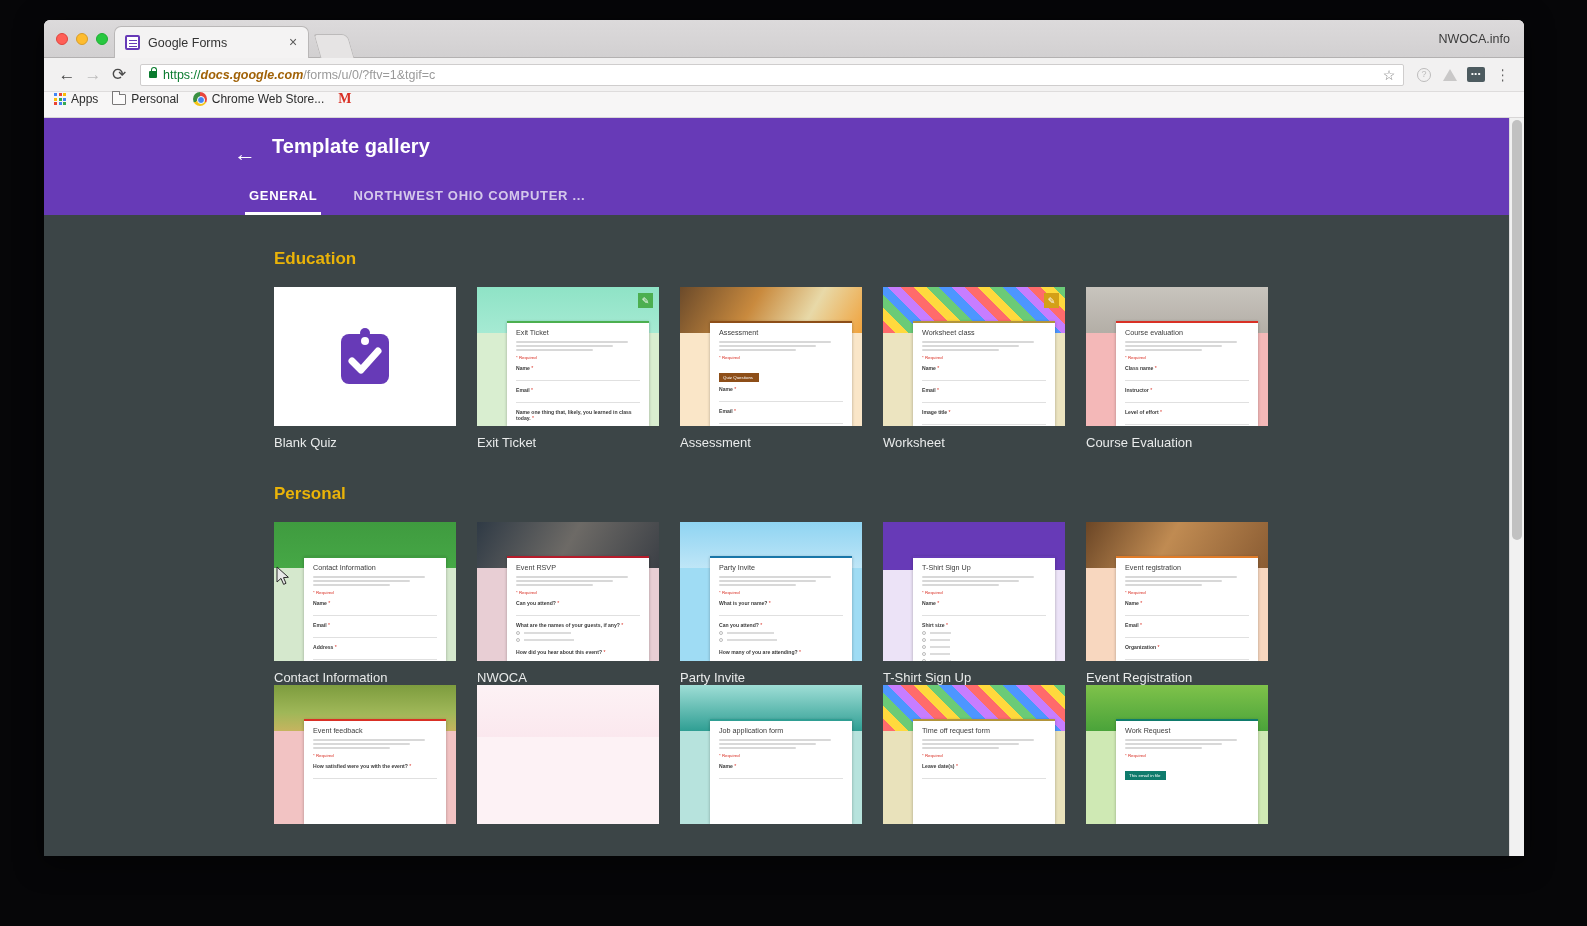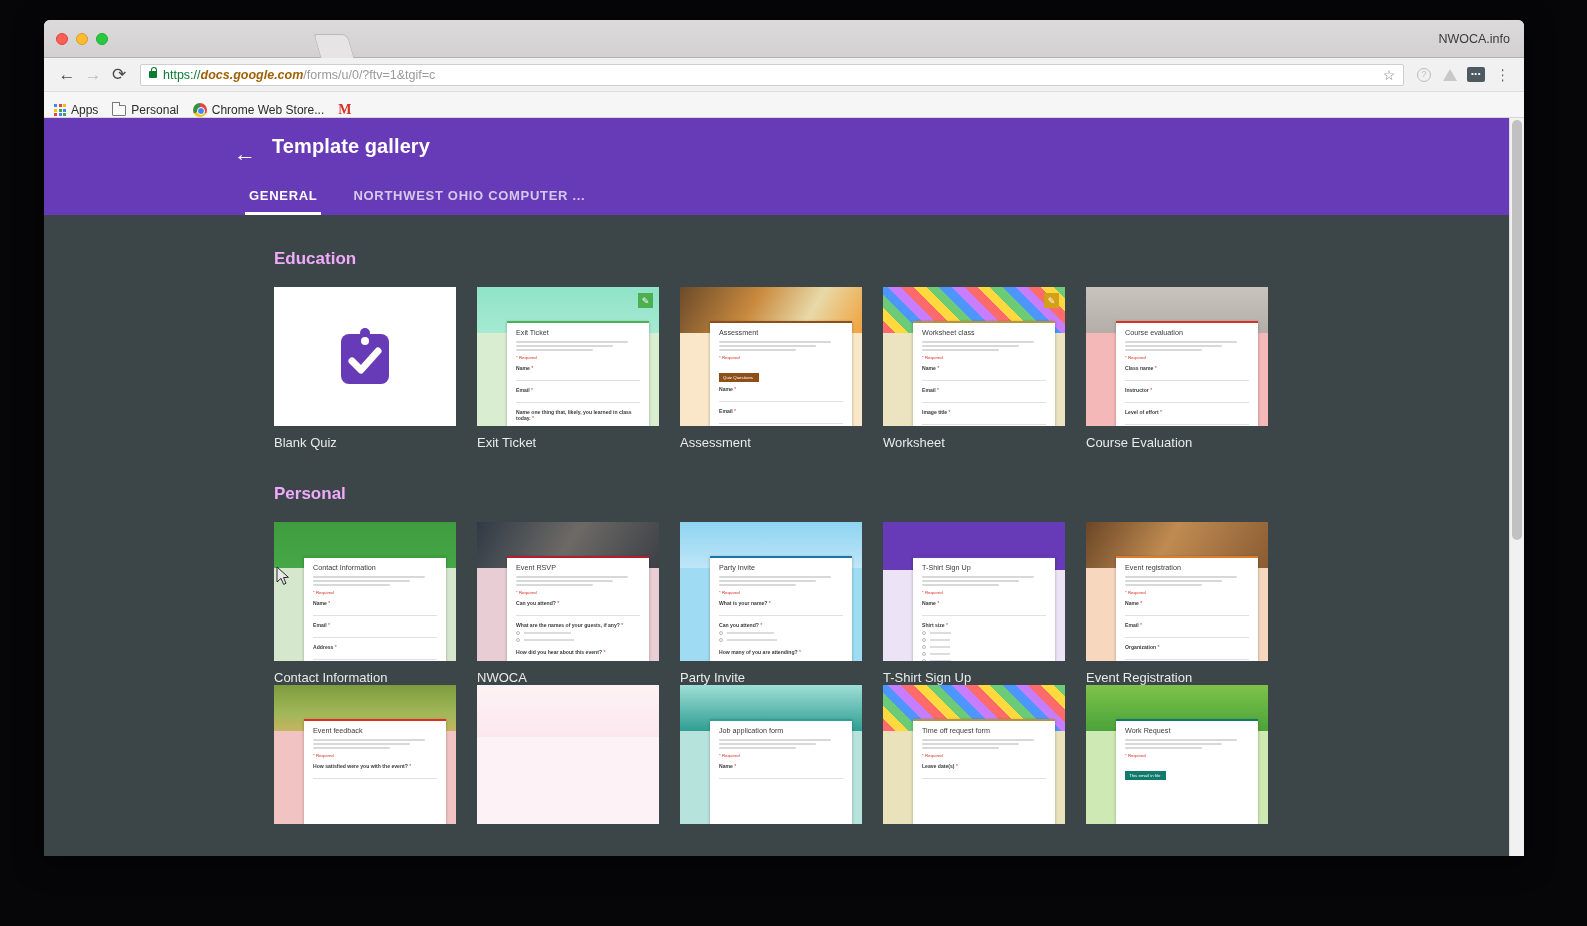--- a/index.html
+++ b/index.html
@@ -157,21 +157,21 @@
   .kebab {
     font-size: 15px; color: #5a5a5a; line-height: 1;
     letter-spacing: 0; transform: scaleX(.75);
   }
 
   
   .bookmarks {
     height: 26px;
     background: #f7f6f6;
     border-bottom: 1px solid #d8d6d6;
-    display: flex; align-items: flex-end;
+    display: flex; align-items: flex-start;
     padding-left: 10px; gap: 14px;
   }
   .bm { display: flex; align-items: center; gap: 5px; cursor: pointer; }
   .bm-label { font-size: 12px; color: #2c2c2c; white-space: nowrap; }
   .apps-grid {
     width: 12px; height: 12px;
     display: grid; grid-template-columns: repeat(3,3px); grid-template-rows: repeat(3,3px);
     gap: 1.5px;
   }
   .apps-grid i { display:block; width:3px; height:3px; }
@@ -243,21 +243,21 @@
   }
 
   .scroll-area {
     position: absolute;
     left: 0; right: 0; top: 97px; bottom: 0;
     background: #3c4547;
     overflow: hidden;
   }
   .section { padding: 0 0 0 230px; }
   .section-title {
-    color: #f0abfc; font-size: 17px; font-weight: bold;
+    color: #eab308; font-size: 17px; font-weight: bold;
     margin: 34px 4px 18px 0;
   }
   .card-row { display: flex; gap: 21px; }
   .card { width: 182px; cursor: pointer; }
   .thumb {
     width: 182px; height: 139px;
     background: #fff;
     position: relative;
     overflow: hidden;
   }
@@ -332,20 +332,25 @@
 
 <div id="screen">
   <div class="browser-window">
 
     <div class="tab-strip">
       <div class="traffic">
         <span class="light red"></span>
         <span class="light amber"></span>
         <span class="light green"></span>
       </div>
+      <div class="tab">
+        <span class="favicon"></span>
+        <span class="tab-title">Google Forms</span>
+        <span class="tab-close">×</span>
+      </div>
       <div class="tab-new"></div>
       <div class="profile-name">NWOCA.info</div>
     </div>
 
     <div class="toolbar">
       <div class="nav-btn">←</div>
       <div class="nav-btn disabled">→</div>
       <div class="nav-btn">⟳</div>
       <div class="omnibox">
         <span class="lock"></span>

